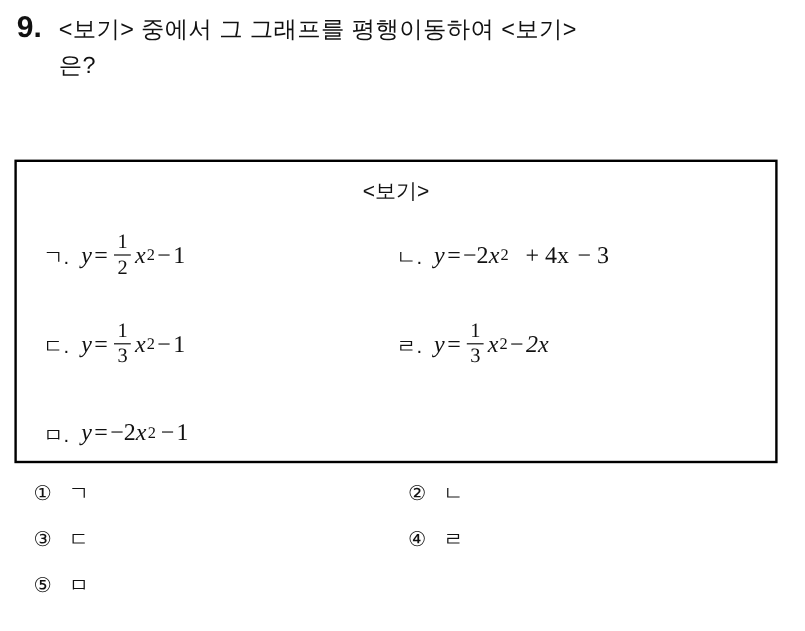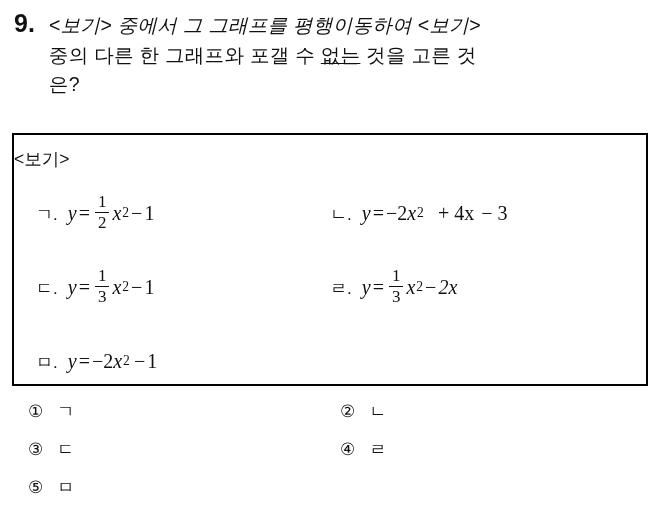--- a/index.html
+++ b/index.html
@@ -39,35 +39,36 @@
     font-family: "Liberation Sans", sans-serif;
     font-size: 19.5px;
     line-height: 1.52;
     letter-spacing: 0.3px;
     padding-top: 3px;
     max-width: 608px;
   }
   .stem-line {
     white-space: nowrap;
   }
-  .stem-line.l1 { text-indent: 0; font-style: italic; }
+  .stem-line.l1 { text-indent: 0; }
   .u { text-decoration: underline; }
 
   
   .box {
     position: absolute;
     left: 12px;
     top: 133px;
     width: 636px;
     height: 253px;
     border: 2px solid #000000;
     box-sizing: border-box;
     background: #ffffff;
   }
   .box-title {
+    text-align: center;
     font-family: "Liberation Sans", sans-serif;
     font-size: 17.5px;
     margin-top: 12px;
   }
 
   .items {
     position: relative;
     margin-top: 18px;
     padding: 0 22px;
   }
@@ -164,21 +165,20 @@
 </style>
 </head>
 <body>
 
 <div class="page">
 
   <div class="stem">
     <div class="qnum">9.</div>
     <div class="stem-text">
       <div class="stem-line l1">&lt;보기&gt; 중에서 그 그래프를 평행이동하여 &lt;보기&gt;</div>
-      <div class="stem-line"><span>중의 다른 한 그래프와 포갤 수 </span><span class="u">없는</span><span> 것을 고른 것</span></div>
       <div class="stem-line">은?</div>
     </div>
   </div>
 
   <div class="box">
     <div class="box-title">&lt;보기&gt;</div>
 
     <div class="items">
 
       <div class="row">

